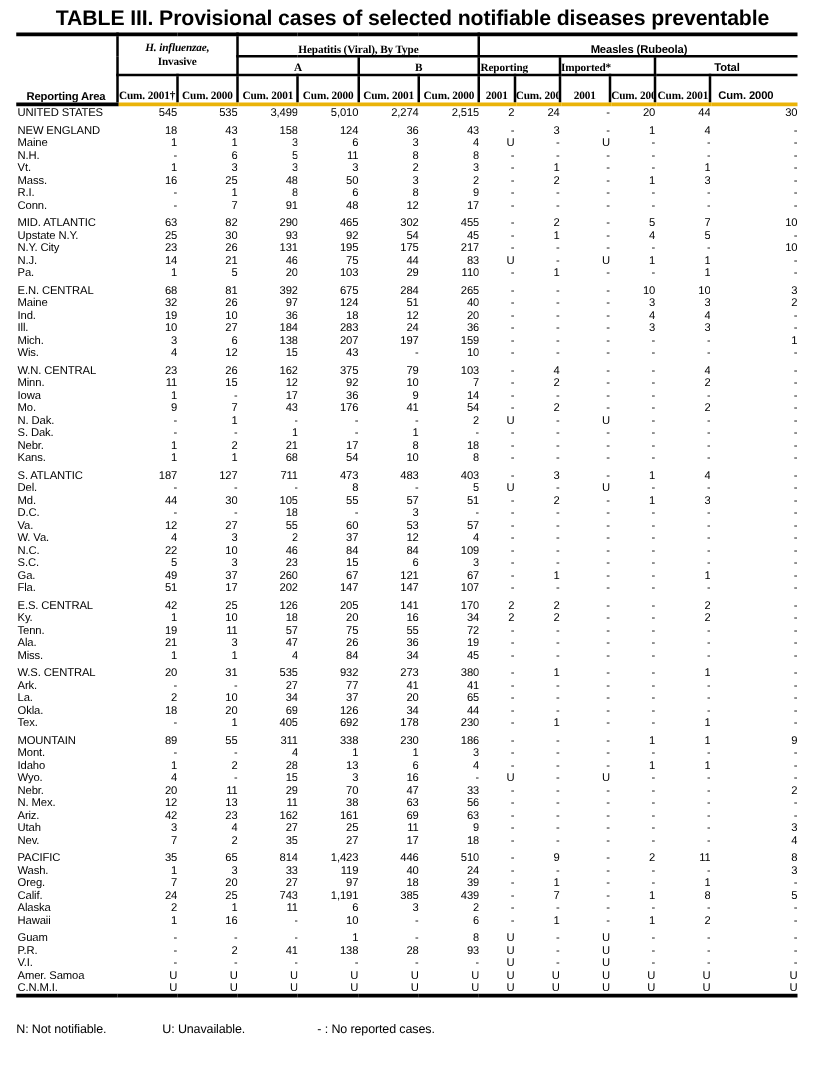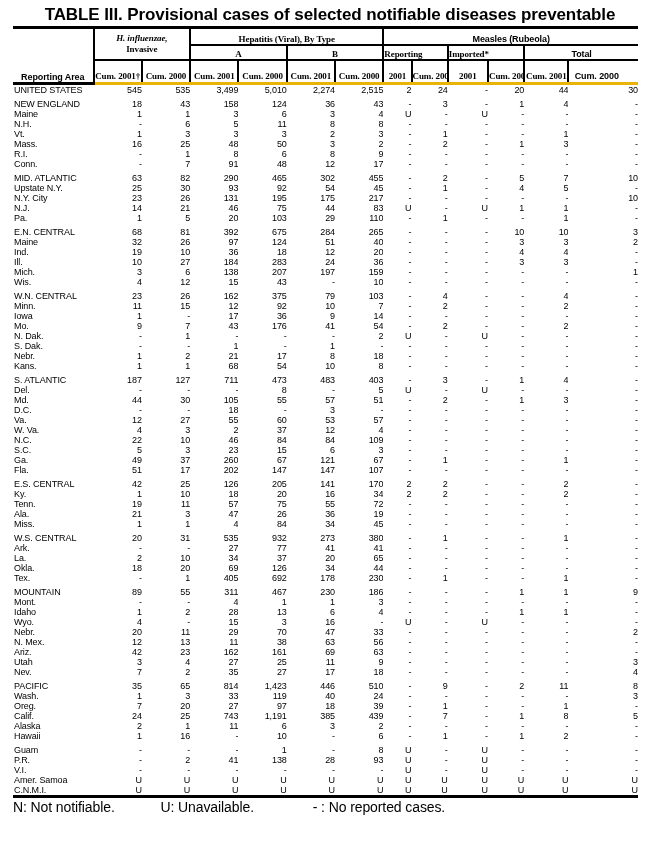--- a/index.html
+++ b/index.html
@@ -35,21 +35,21 @@
   .grp-hflu{vertical-align:middle;line-height:10.5px;}
   .it{font-style:italic;}
   .sub-left{text-align:left;padding-left:2px;}
   tbody td{height:10px;line-height:10px;}
   tbody td.area{text-align:left;padding-left:1px;}
   tbody td.num{text-align:right;}
   td.pa{padding-right:16px;}
   td.pb{padding-right:10px;}
   td.pc{padding-right:30px;}
   tr.spacer td{height:4px;line-height:4px;}
-  .footnotes{margin-left:13px;margin-top:4px;font-size:14px;line-height:11px;letter-spacing:-0.1px;}
+  .footnotes{margin-left:13px;margin-top:20px;font-size:10px;line-height:11px;letter-spacing:-0.1px;}
   .legend span{display:inline-block;}
   .legend span:nth-child(1){margin-right:42px;}
   .legend span:nth-child(2){margin-right:55px;}
 </style>
 </head>
 <body>
 
 <div class="page">
 
   <div class="title">
@@ -842,21 +842,21 @@
           <td class="num pc">-</td>
         </tr>
         <tr class="spacer">
           <td colspan="13"></td>
         </tr>
         <tr>
           <td class="area">MOUNTAIN</td>
           <td class="num pa">89</td>
           <td class="num pa">55</td>
           <td class="num pa">311</td>
-          <td class="num pa">467</td>
+          <td class="num pa">338</td>
           <td class="num pa">230</td>
           <td class="num pa">186</td>
           <td class="num pb">-</td>
           <td class="num pb">-</td>
           <td class="num pb">-</td>
           <td class="num pb">1</td>
           <td class="num pb">1</td>
           <td class="num pc">9</td>
         </tr>
         <tr>

